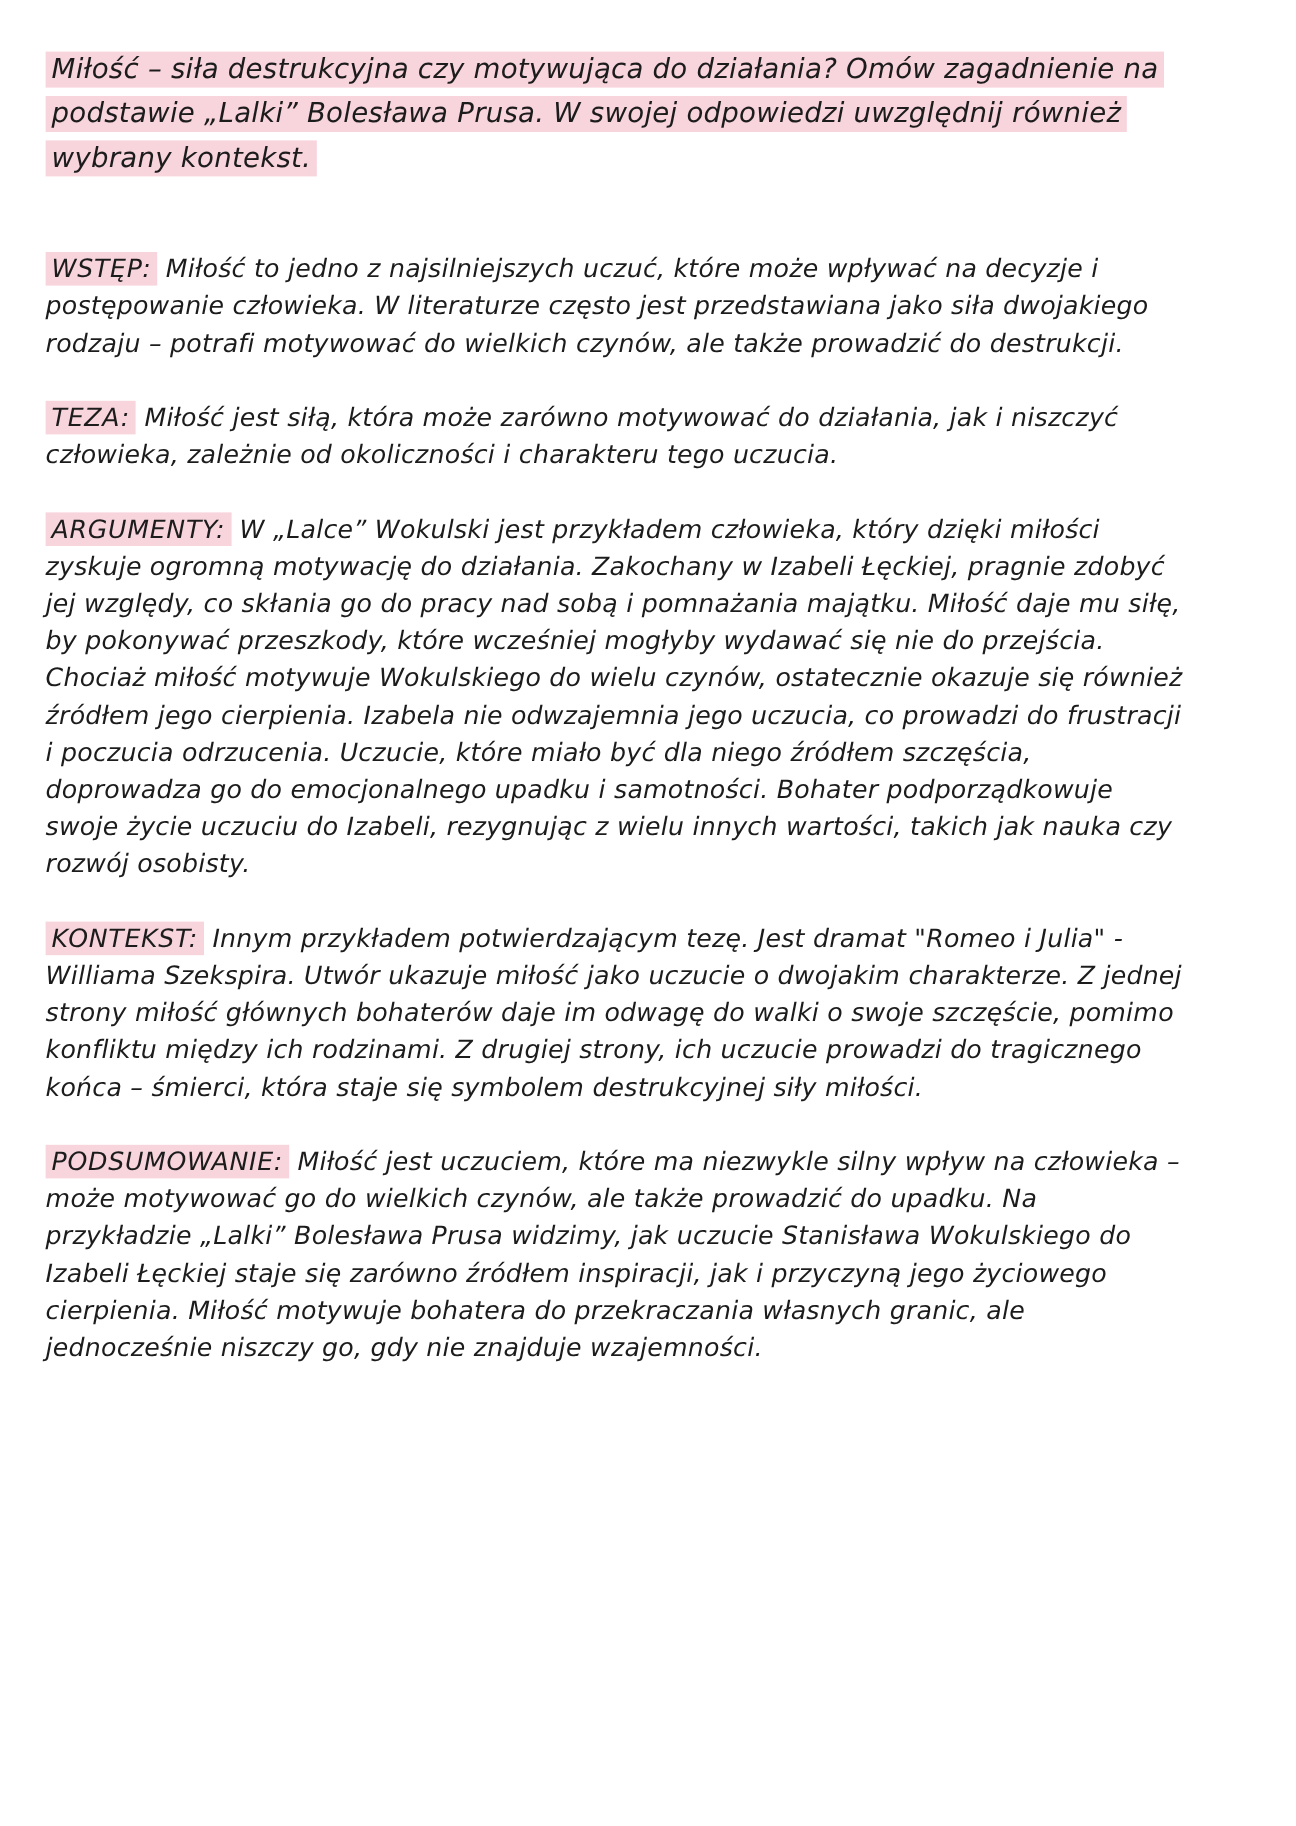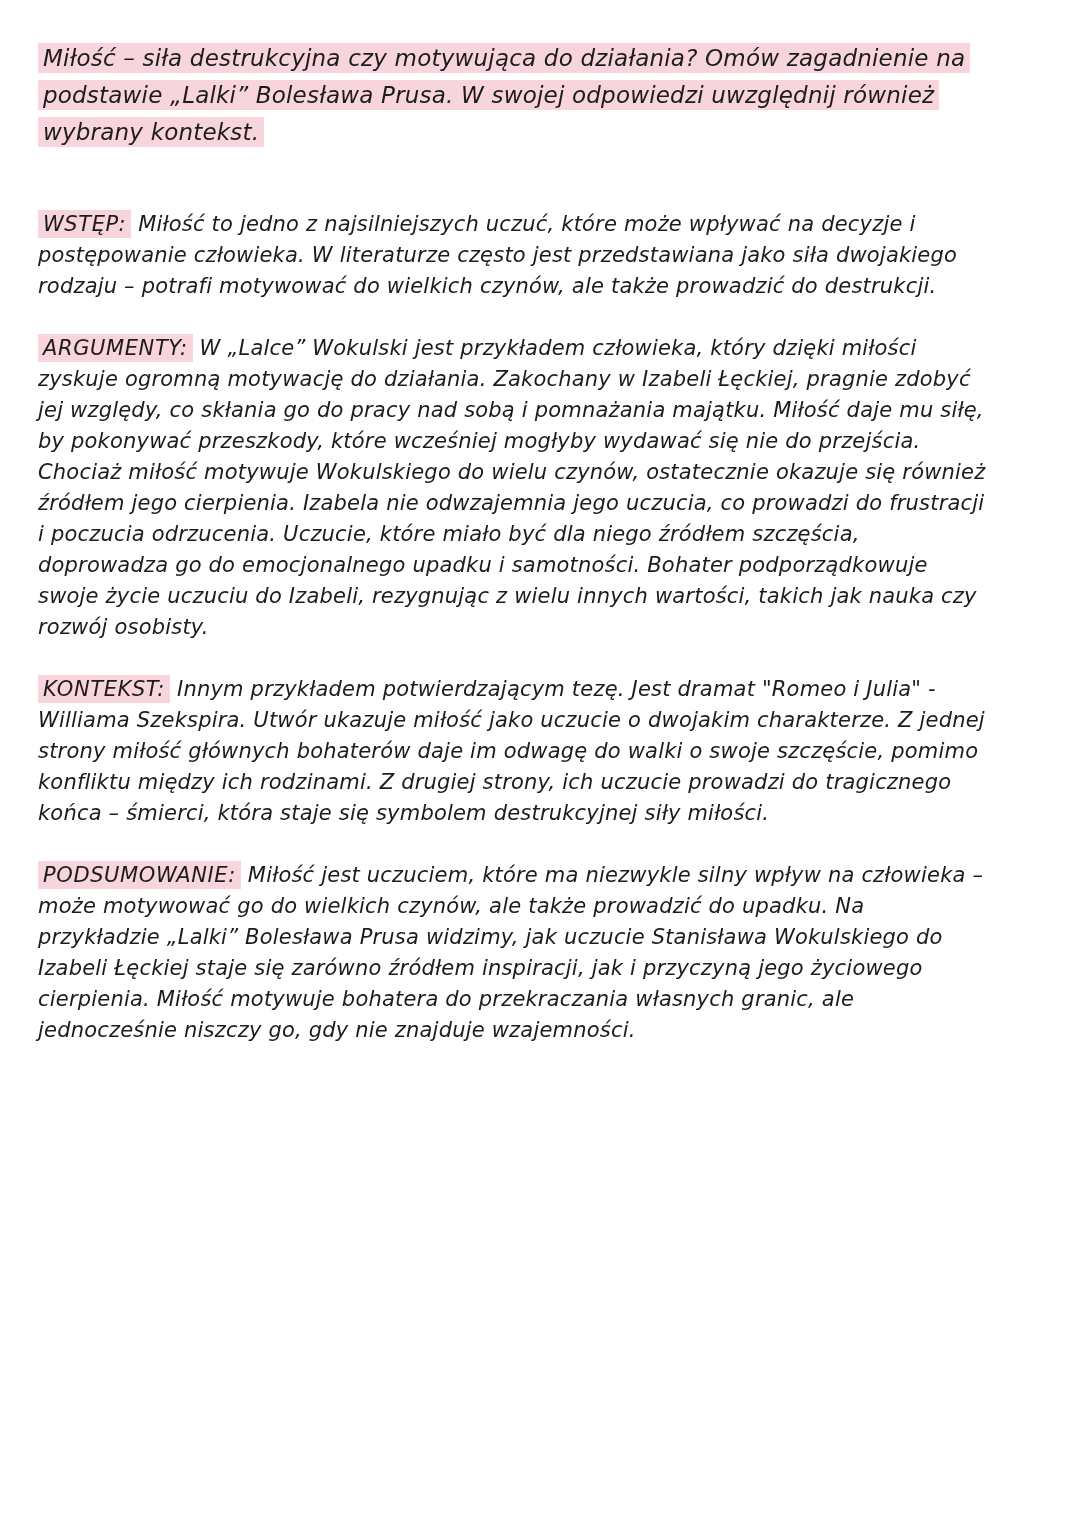--- a/index.html
+++ b/index.html
@@ -54,20 +54,21 @@
 </style>
 </head>
 <body>
 
 <div class="page">
 
   <p class="title-para"><mark class="hl">Miłość – siła destrukcyjna czy motywująca do działania? Omów zagadnienie na podstawie „Lalki” Bolesława Prusa. W swojej odpowiedzi uwzględnij również wybrany kontekst.</mark></p>
 
   <p class="para"><mark class="hl label">WSTĘP:</mark><span class="body-text">Miłość to jedno z najsilniejszych uczuć, które może wpływać na decyzje i postępowanie człowieka. W literaturze często jest przedstawiana jako siła dwojakiego rodzaju – potrafi motywować do wielkich czynów, ale także prowadzić do destrukcji.</span></p>
 
+  <p class="para"><mark class="hl label">TEZA:</mark><span class="body-text">Miłość jest siłą, która może zarówno motywować do działania, jak i niszczyć człowieka, zależnie od okoliczności i charakteru tego uczucia.</span></p>
 
   <p class="para"><mark class="hl label">ARGUMENTY:</mark><span class="body-text">W „Lalce” Wokulski jest przykładem człowieka, który dzięki miłości zyskuje ogromną motywację do działania. Zakochany w Izabeli Łęckiej, pragnie zdobyć jej względy, co skłania go do pracy nad sobą i pomnażania majątku. Miłość daje mu siłę, by pokonywać przeszkody, które wcześniej mogłyby wydawać się nie do przejścia. Chociaż miłość motywuje Wokulskiego do wielu czynów, ostatecznie okazuje się również źródłem jego cierpienia. Izabela nie odwzajemnia jego uczucia, co prowadzi do frustracji i poczucia odrzucenia. Uczucie, które miało być dla niego źródłem szczęścia, doprowadza go do emocjonalnego upadku i samotności. Bohater podporządkowuje swoje życie uczuciu do Izabeli, rezygnując z wielu innych wartości, takich jak nauka czy rozwój osobisty.</span></p>
 
   <p class="para"><mark class="hl label">KONTEKST:</mark><span class="body-text">Innym przykładem potwierdzającym tezę. Jest dramat "Romeo i Julia" - Williama Szekspira. Utwór ukazuje miłość jako uczucie o dwojakim charakterze. Z jednej strony miłość głównych bohaterów daje im odwagę do walki o swoje szczęście, pomimo konfliktu między ich rodzinami. Z drugiej strony, ich uczucie prowadzi do tragicznego końca – śmierci, która staje się symbolem destrukcyjnej siły miłości.</span></p>
 
   <p class="para"><mark class="hl label">PODSUMOWANIE:</mark><span class="body-text">Miłość jest uczuciem, które ma niezwykle silny wpływ na człowieka – może motywować go do wielkich czynów, ale także prowadzić do upadku. Na przykładzie „Lalki” Bolesława Prusa widzimy, jak uczucie Stanisława Wokulskiego do Izabeli Łęckiej staje się zarówno źródłem inspiracji, jak i przyczyną jego życiowego cierpienia. Miłość motywuje bohatera do przekraczania własnych granic, ale jednocześnie niszczy go, gdy nie znajduje wzajemności.</span></p>
 
 </div>
 
 </body></html>

